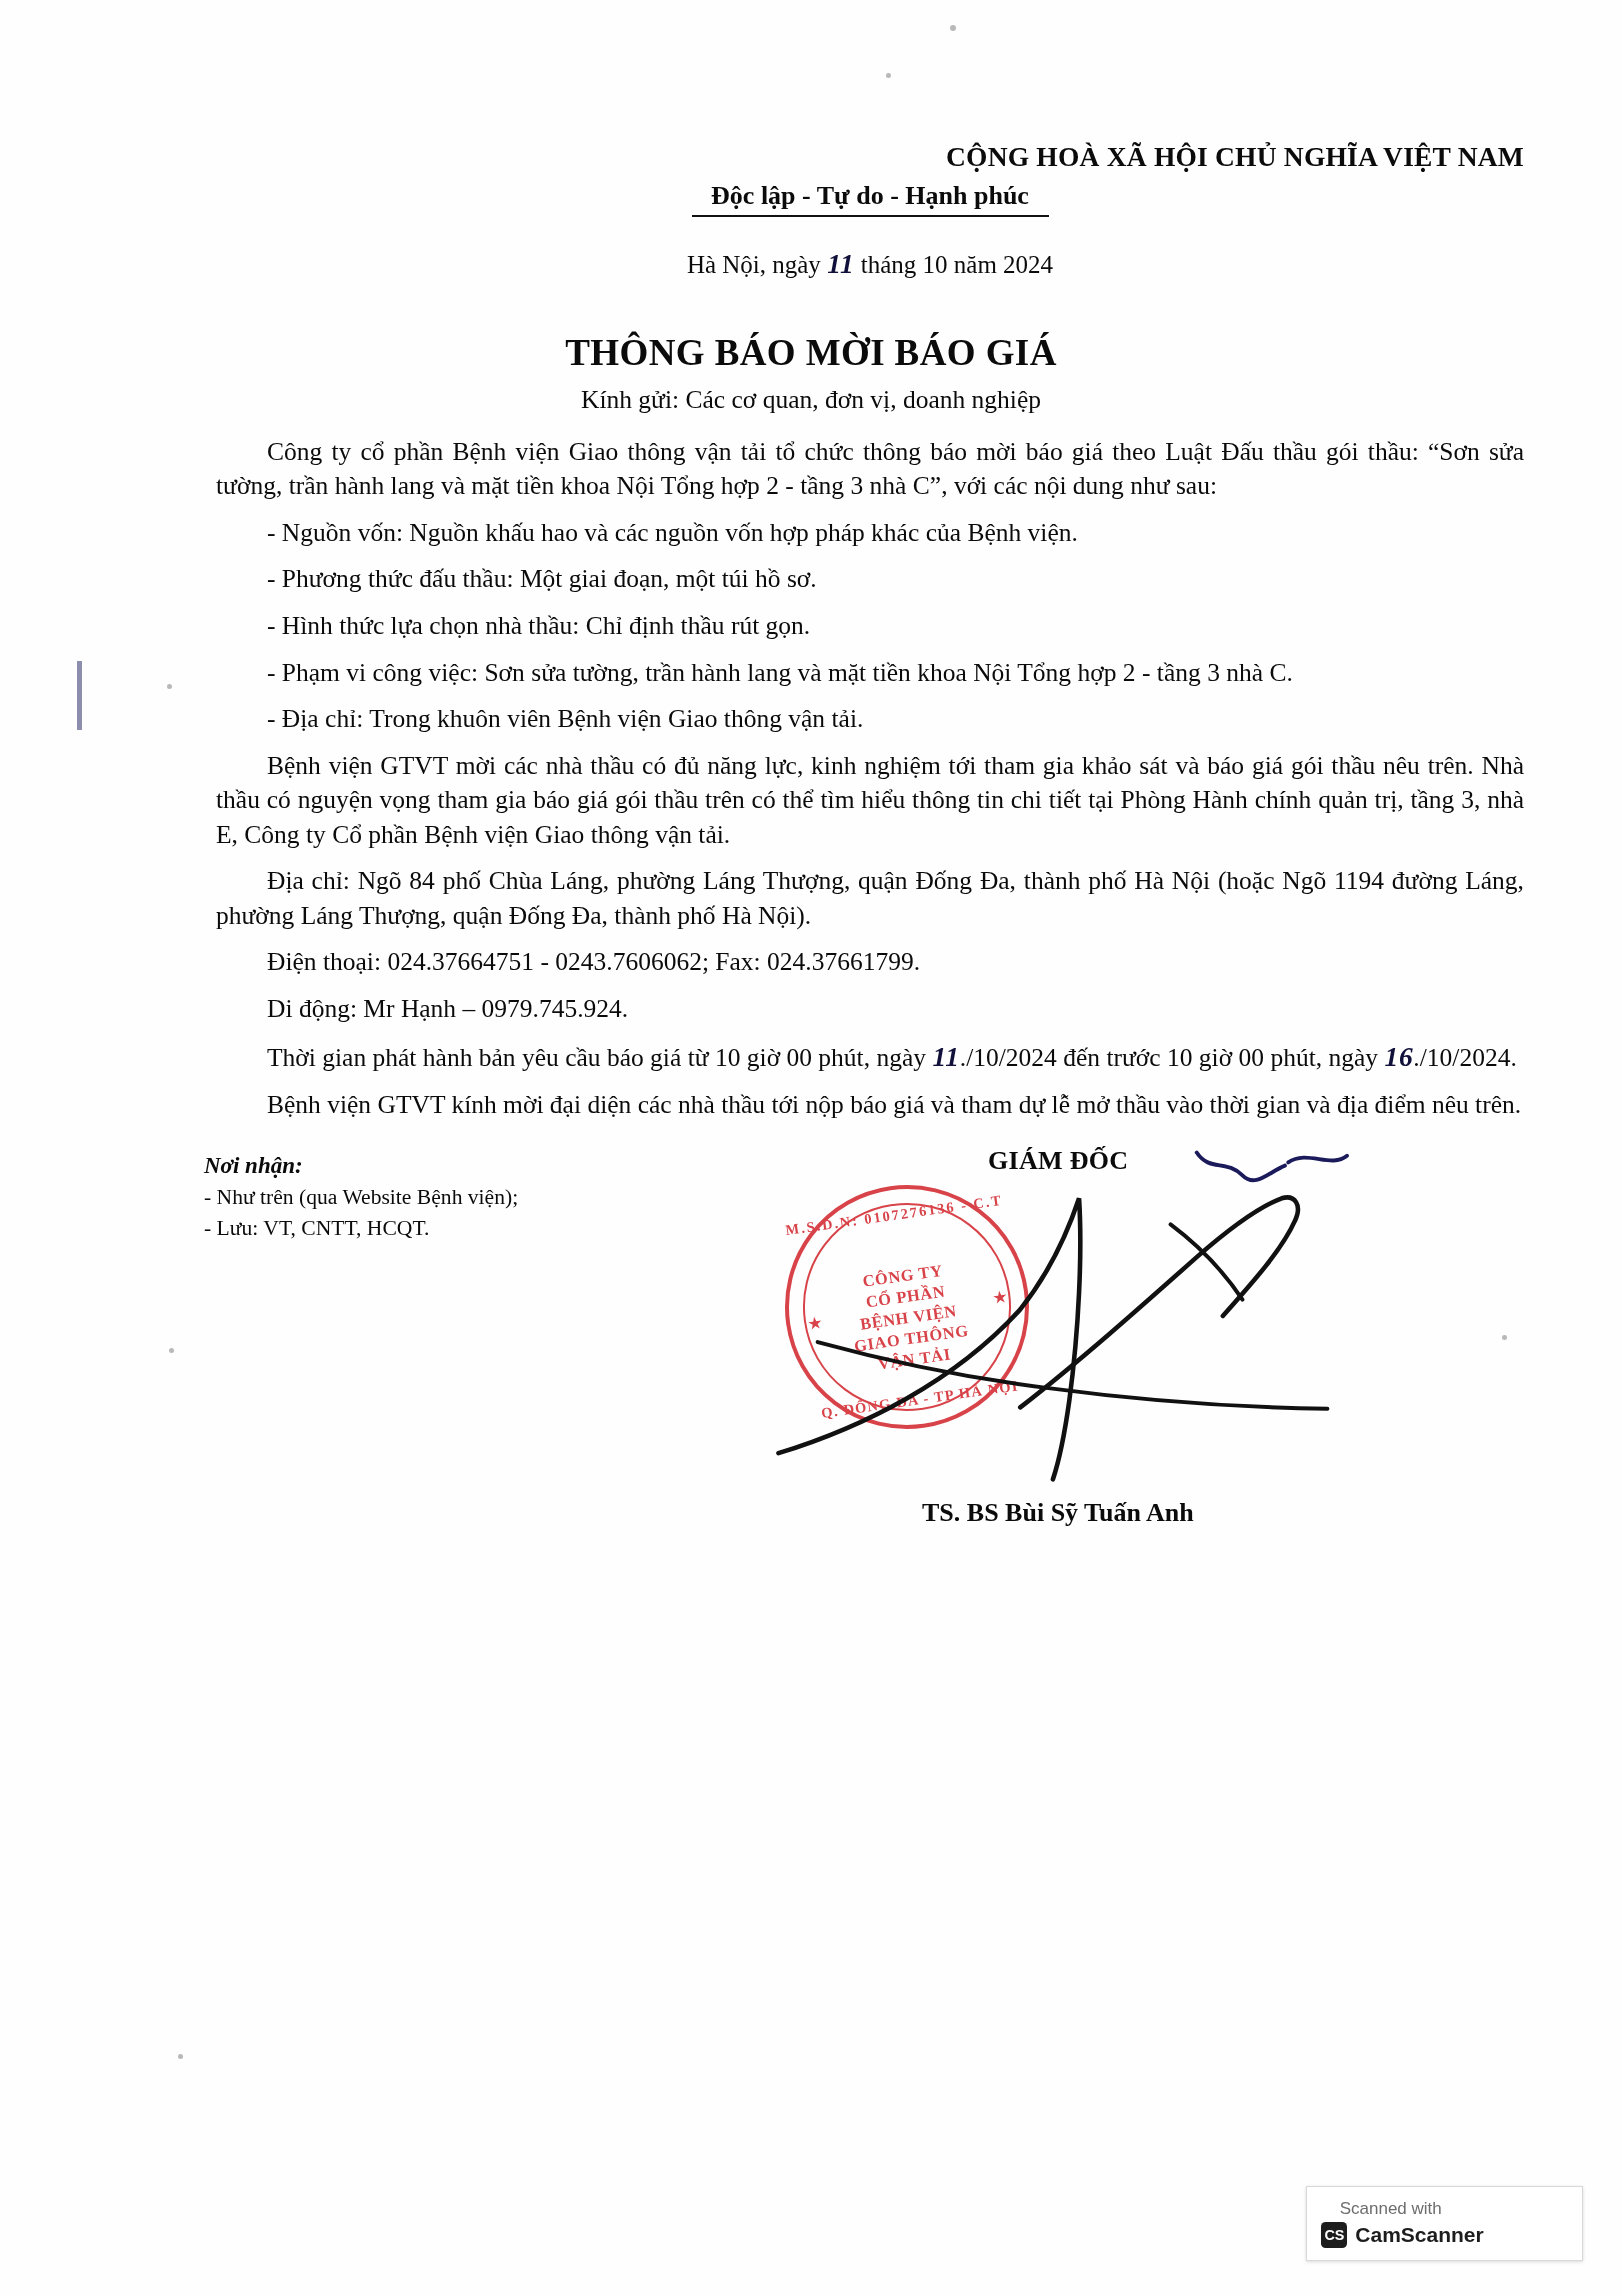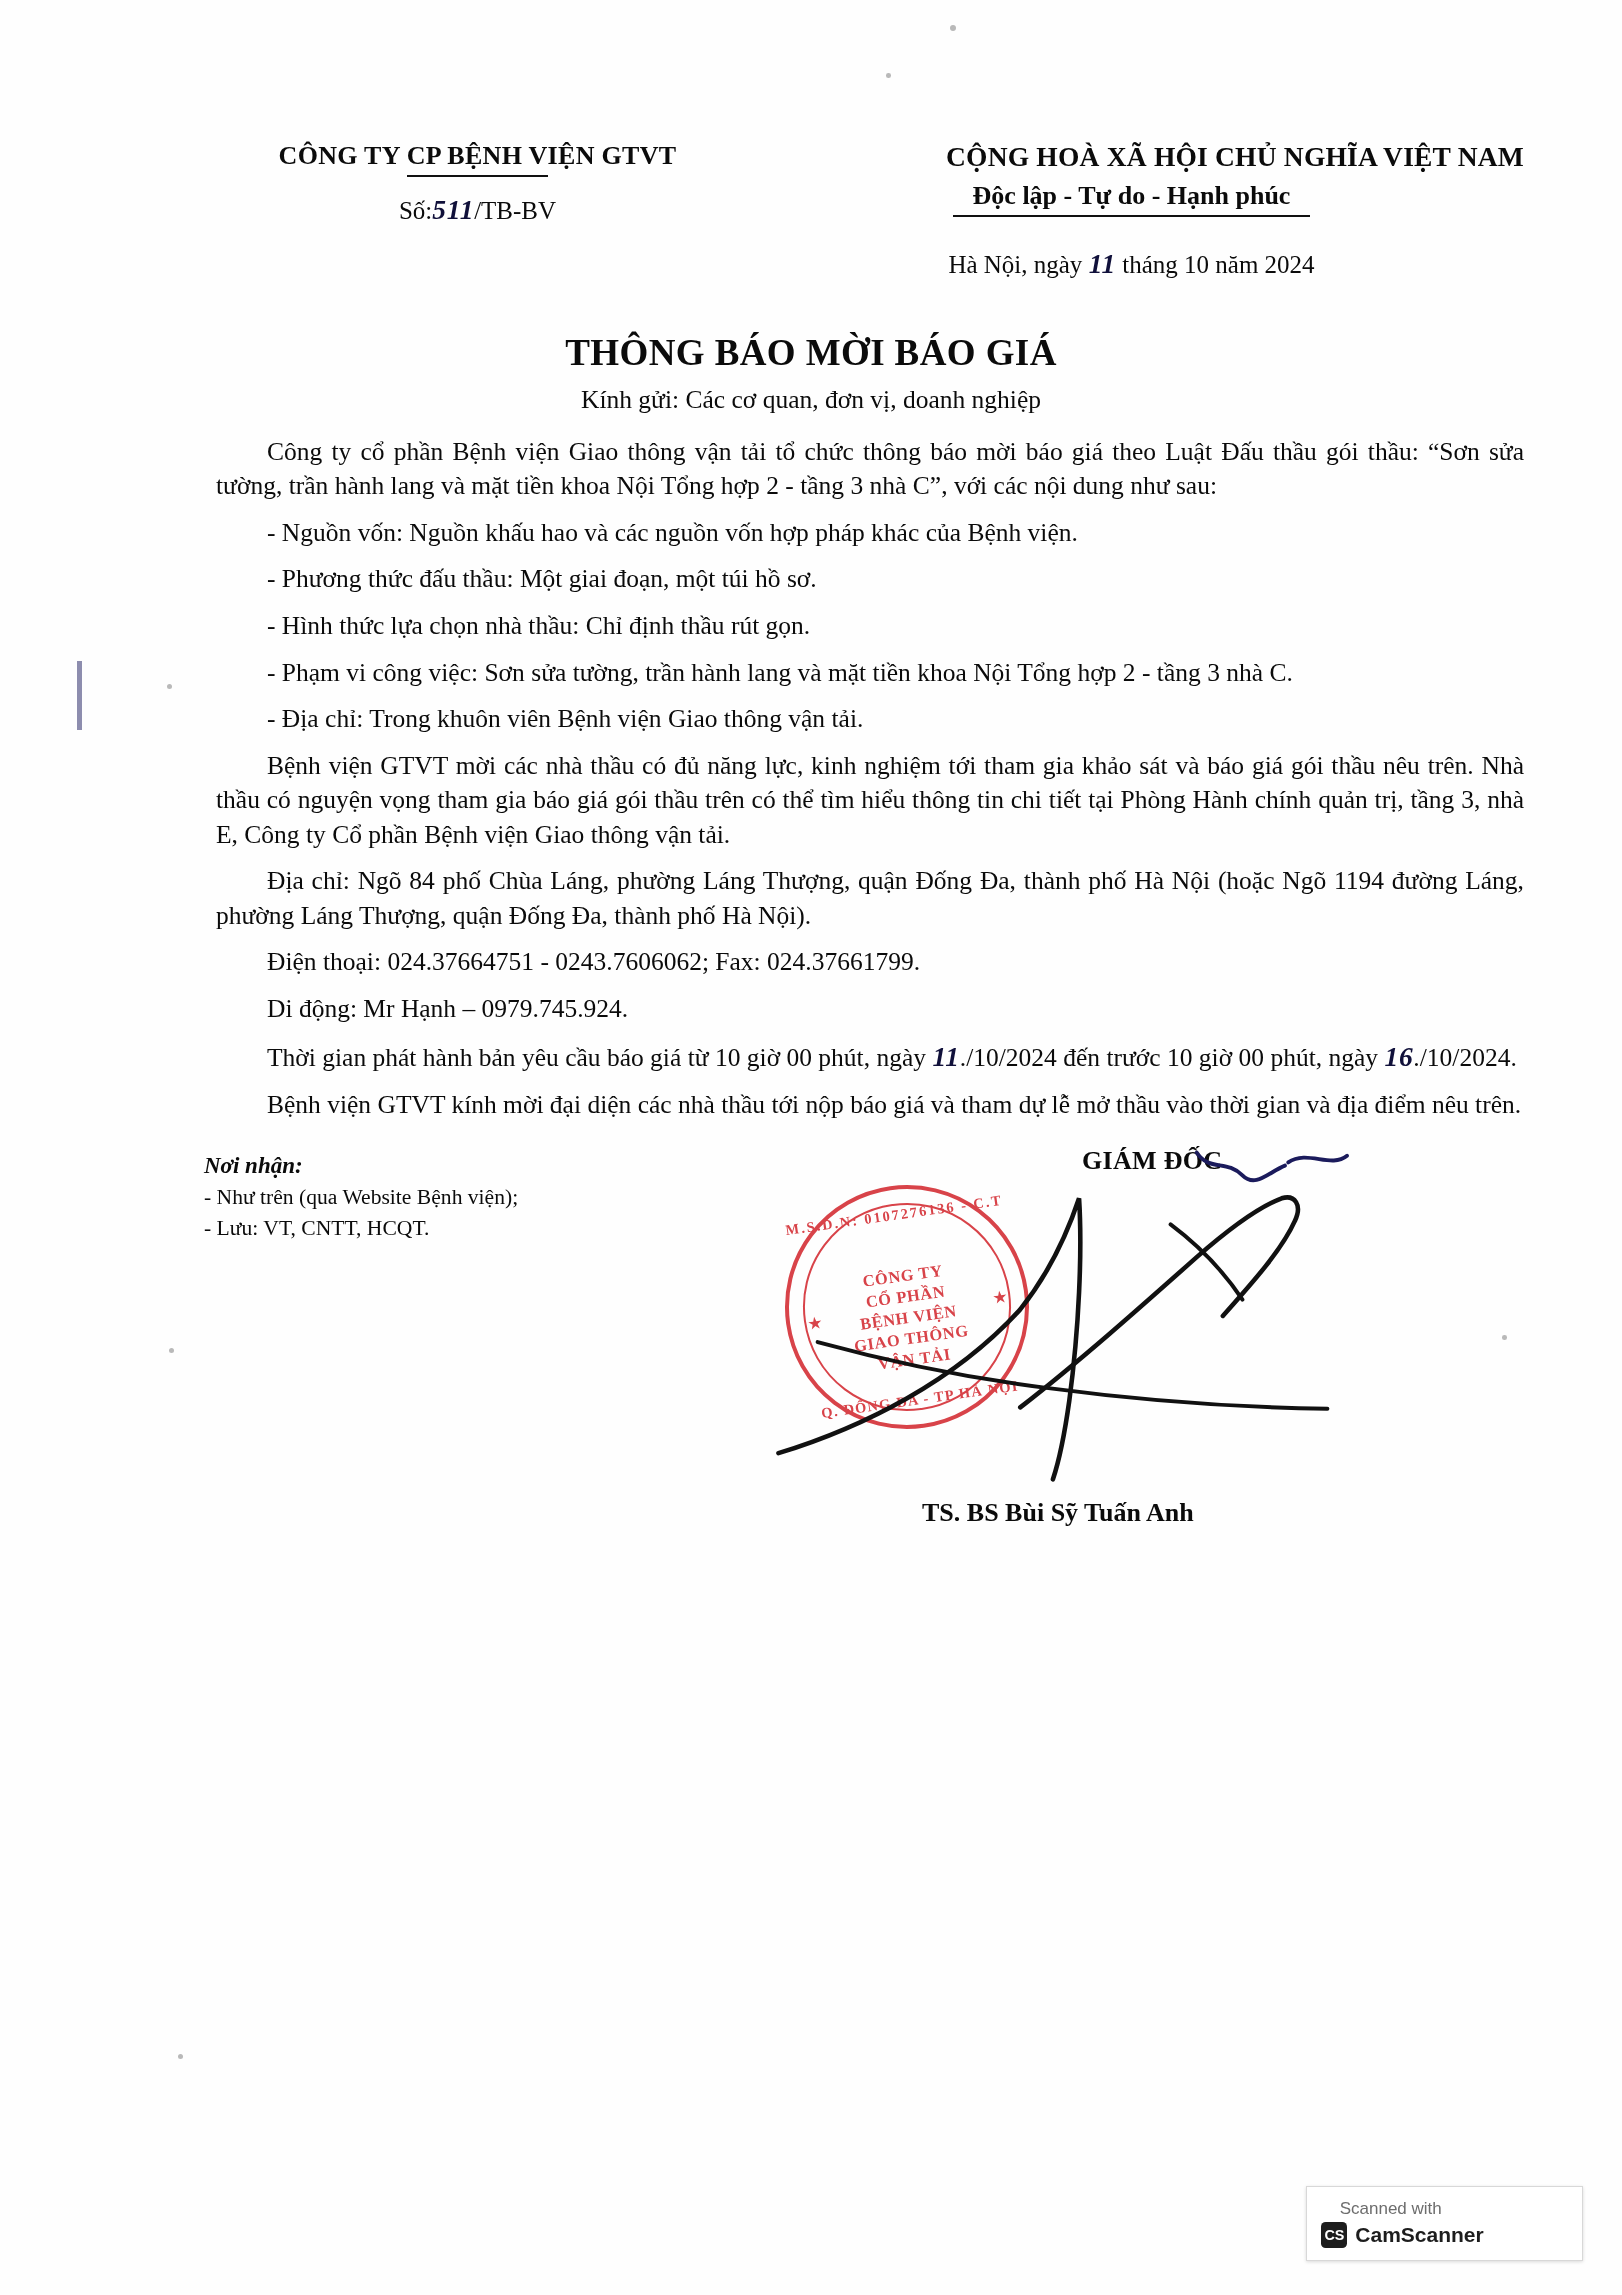--- a/index.html
+++ b/index.html
@@ -146,21 +146,21 @@
     font-size: 21.6px;
     line-height: 1.42;
   }
   .recipients .rtitle {
     font-style: italic;
     font-weight: bold;
     font-size: 23px;
   }
   .director {
     position: absolute;
-    left: 1082px;
+    left: 988px;
     top: 19.6px;
     font-size: 26px;
     font-weight: bold;
     letter-spacing: 0.3px;
   }
   .signer {
     position: absolute;
     left: 922px;
     top: 372px;
     font-size: 26px;
@@ -289,27 +289,20 @@
   <div class="speck" style="left:950px;top:25px;width:5.9px;height:5.9px;"></div>
   <div class="speck" style="left:886px;top:73px;width:4.6px;height:4.6px;"></div>
   <div class="speck" style="left:167px;top:684px;width:5.2px;height:5.2px;"></div>
   <div class="speck" style="left:169px;top:1348px;width:5.2px;height:5.2px;"></div>
   <div class="speck" style="left:178px;top:2054px;width:5.2px;height:5.2px;"></div>
   <div class="speck" style="left:1502px;top:1335px;width:4.6px;height:4.6px;"></div>
 
   <div class="content">
 
     <div class="header">
-      <div class="hdr-left">
-        <div class="org-name">CÔNG TY CP BỆNH VIỆN GTVT</div>
-        <div class="org-rule"></div>
-        <div class="doc-no">
-          <span>Số:</span><span class="hand">511</span><span>/TB-BV</span>
-        </div>
-      </div>
       <div class="hdr-right">
         <div class="nation">CỘNG HOÀ XÃ HỘI CHỦ NGHĨA VIỆT NAM</div>
         <div class="motto">Độc lập - Tự do - Hạnh phúc</div>
         <div class="motto-rule"></div>
         <div class="place-date">
           <span>Hà Nội, ngày</span>
           <span class="hand">11</span>
           <span>tháng 10 năm 2024</span>
         </div>
       </div>

